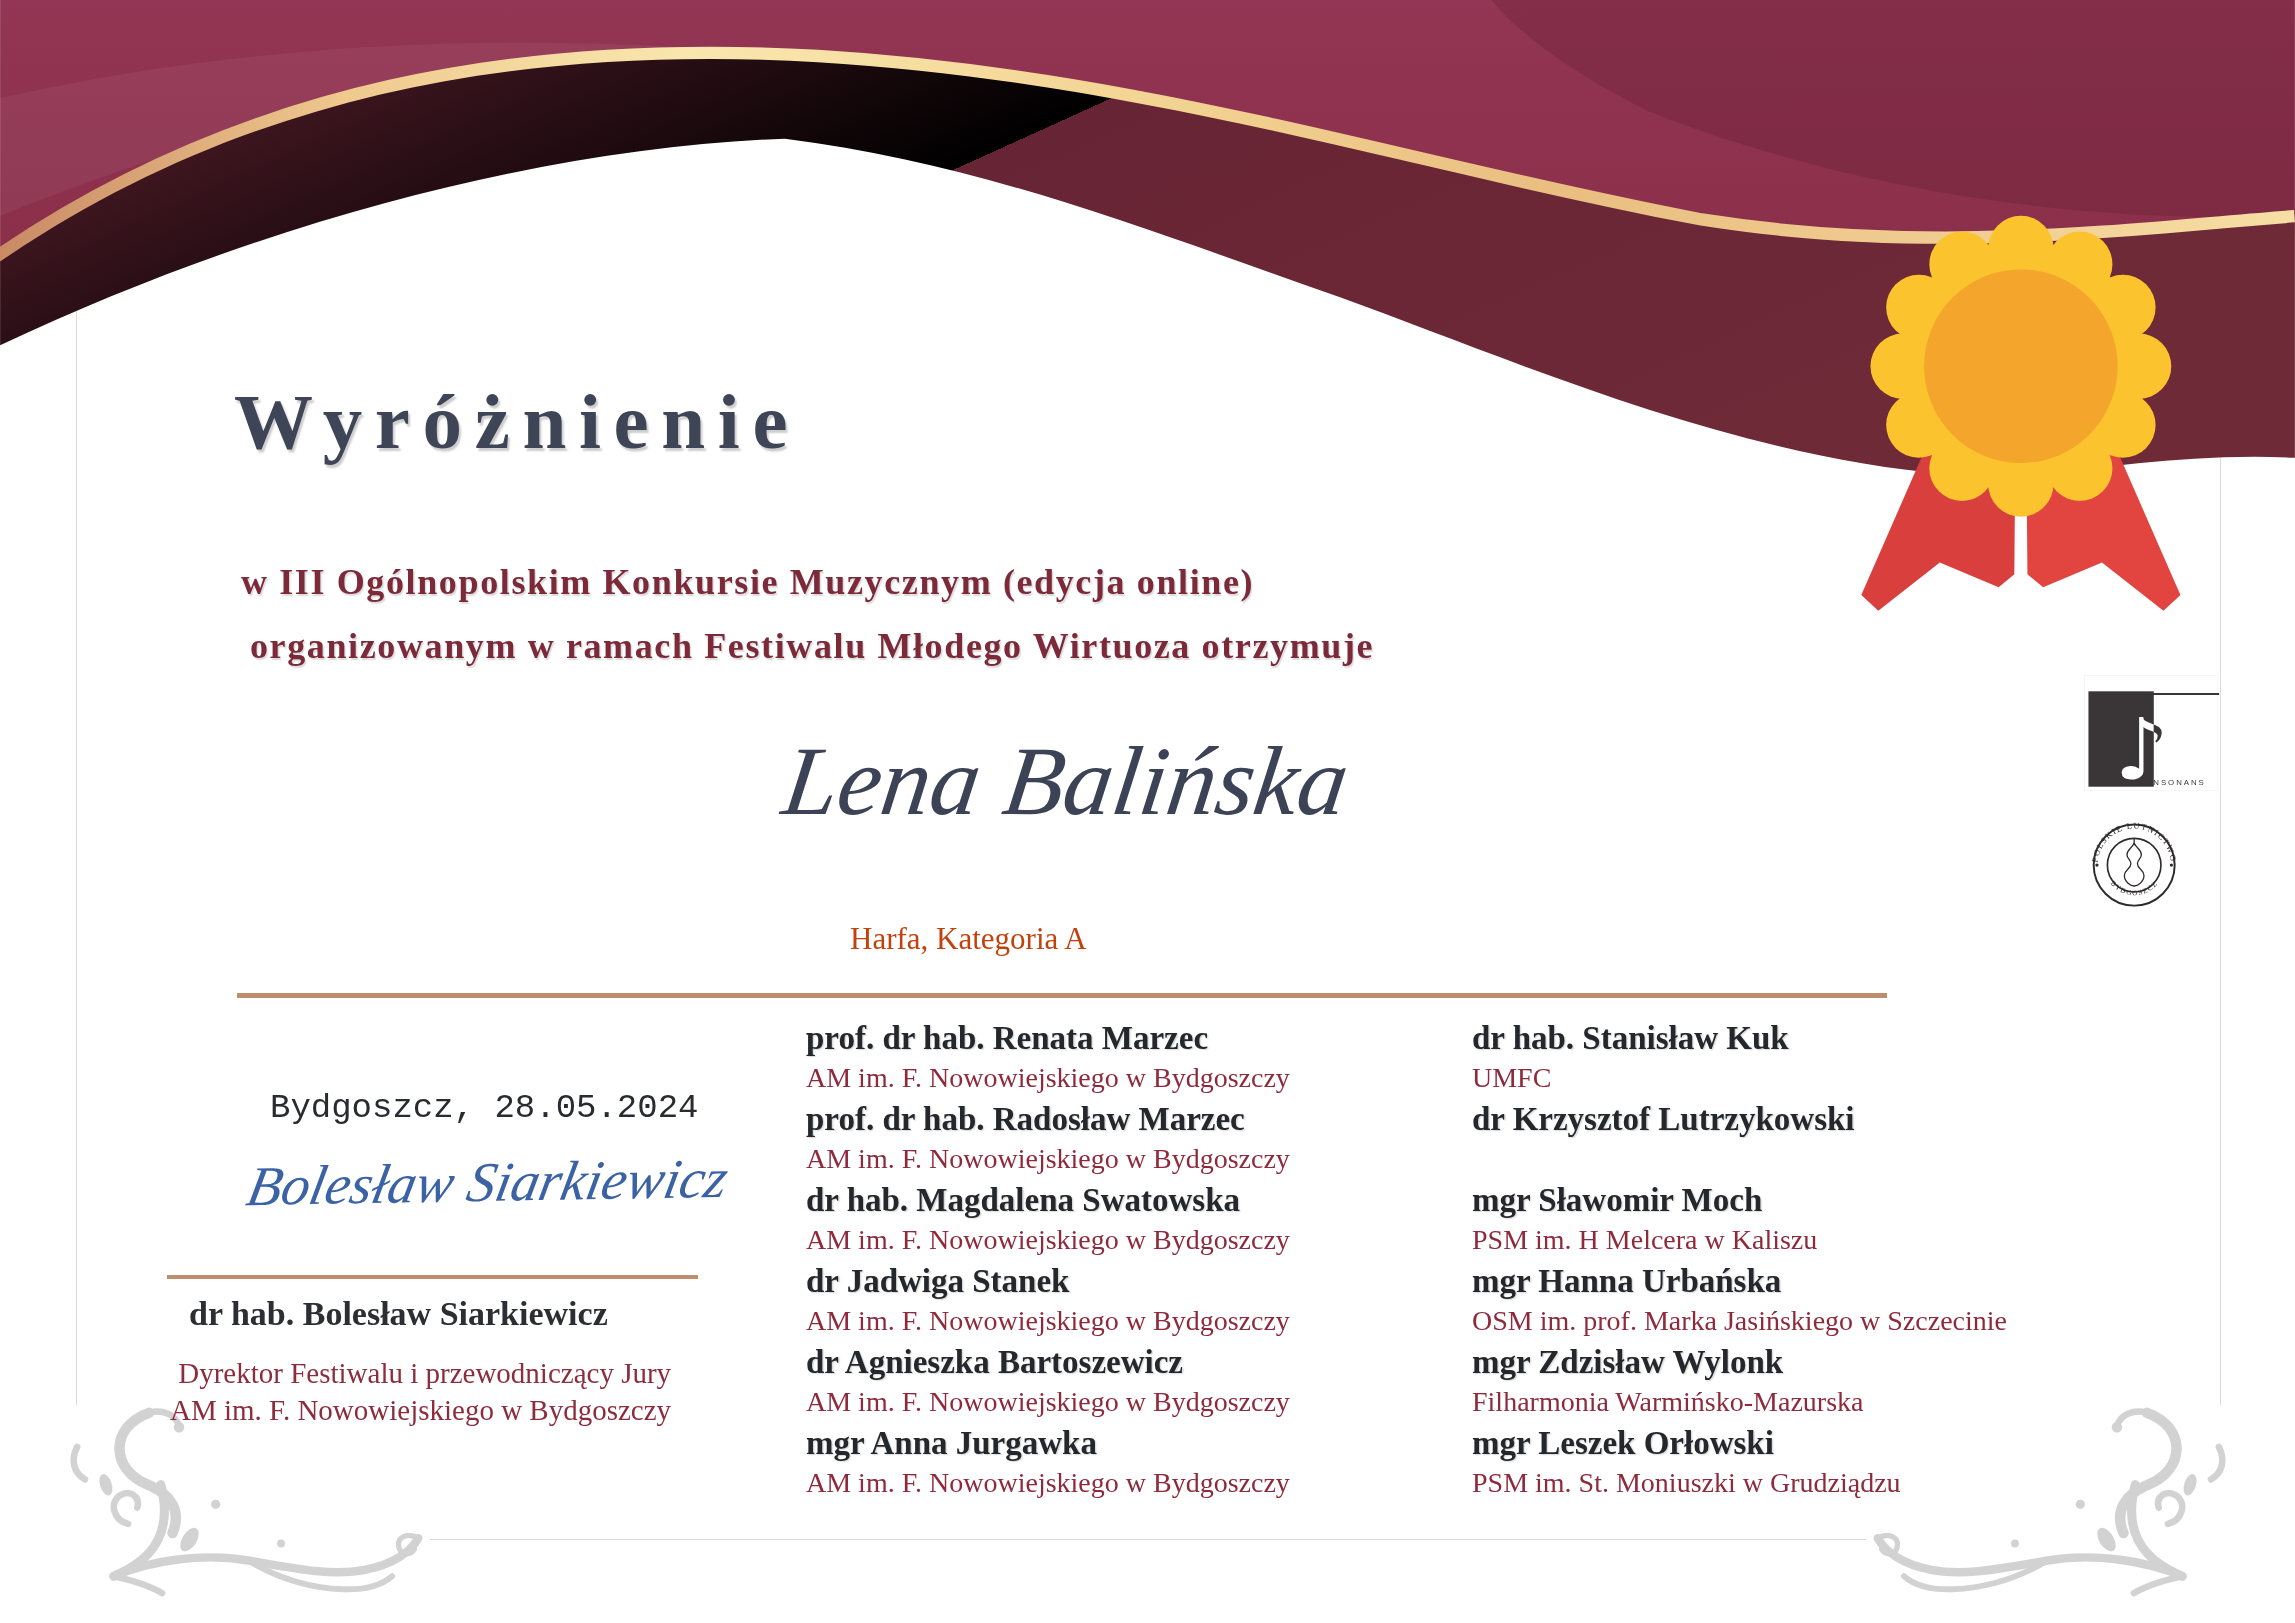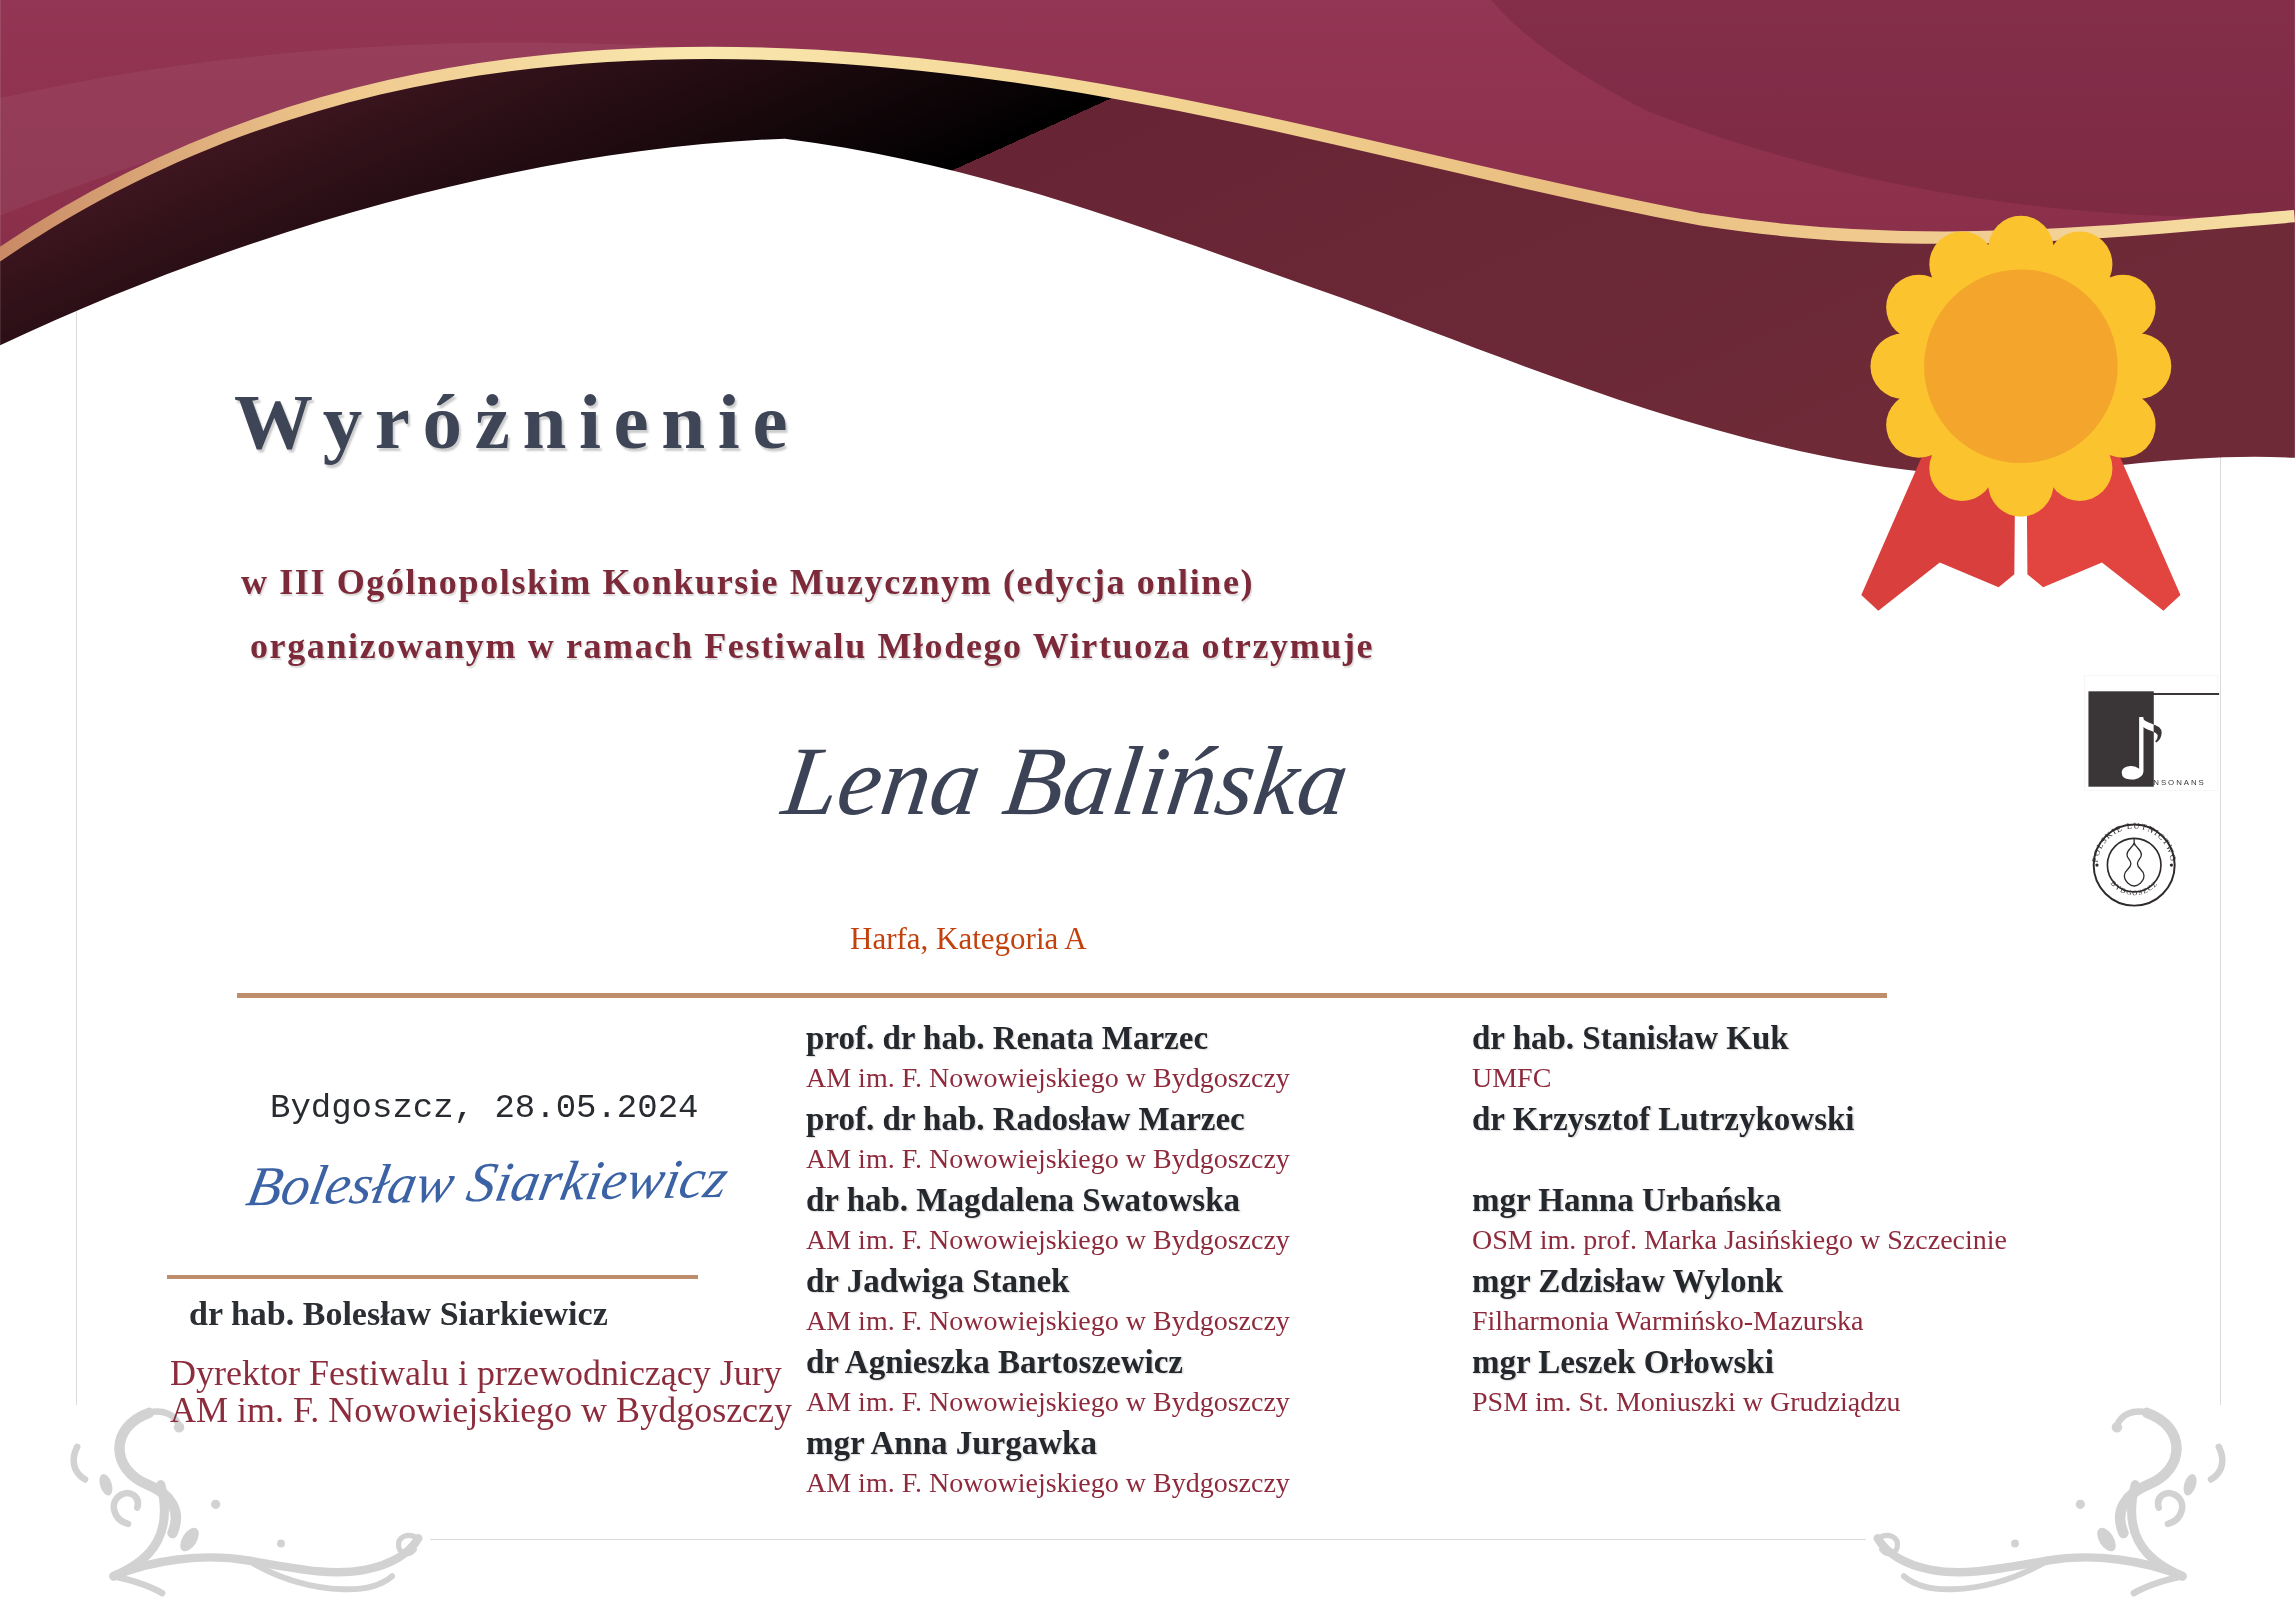--- a/index.html
+++ b/index.html
@@ -34,21 +34,21 @@
   #category{left:850px;top:921px;width:419px;text-align:left;font-size:31px;color:#c2410c;}
 
   .rule{background:#BD8D6C;}
   #rule-main{left:237px;top:993px;width:1650px;height:4.6px;}
   #rule-sign{left:167px;top:1275px;width:531px;height:3.9px;}
 
   #place-date{left:270px;top:1089px;font-size:34px;color:#282B30;font-family:Liberation Mono, monospace;}
   #signature{left:249px;top:1150px;font-size:56px;font-style:italic;color:#3B62A5;
              transform:skewX(-12deg) rotate(-1deg);white-space:nowrap;}
   #signatory{left:170px;top:1295px;font-size:34px;font-weight:bold;color:#2B2F33;margin-left:19px;}
-  #signatory-role{left:170px;top:1355px;font-size:36px;line-height:37px;color:#8C2D3D;}
+  #signatory-role{left:170px;top:1355px;font-size:29px;line-height:37px;color:#8C2D3D;text-align:right;}
 
   .jury-col{top:1021px;width:654px;}
   #jury-col1{left:806px;} #jury-col2{left:1472px;}
   .jury-row{height:81px;}
   .jury-name{font-size:33px;font-weight:bold;color:#24282D;line-height:35px;white-space:nowrap;
              text-shadow:1.3px 1.3px 1.3px rgba(140,140,140,0.35);}
   .jury-org{font-size:28px;color:#8E2A3C;line-height:33px;margin-top:4.6px;white-space:nowrap;}
 </style>
 </head>
 <body>
@@ -255,20 +255,24 @@
 
       <div class="jury-row">
         <div class="jury-name">dr hab. Stanisław Kuk</div>
         <div class="jury-org">UMFC</div>
       </div>
 
       <div class="jury-row">
         <div class="jury-name">dr Krzysztof Lutrzykowski</div>
       </div>
 
+      <div class="jury-row">
+        <div class="jury-name">mgr Sławomir Moch</div>
+        <div class="jury-org">PSM im. H Melcera w Kaliszu</div>
+      </div>
 
       <div class="jury-row">
         <div class="jury-name">mgr Hanna Urbańska</div>
         <div class="jury-org">OSM im. prof. Marka Jasińskiego w Szczecinie</div>
       </div>
 
       <div class="jury-row">
         <div class="jury-name">mgr Zdzisław Wylonk</div>
         <div class="jury-org">Filharmonia Warmińsko-Mazurska</div>
       </div>

